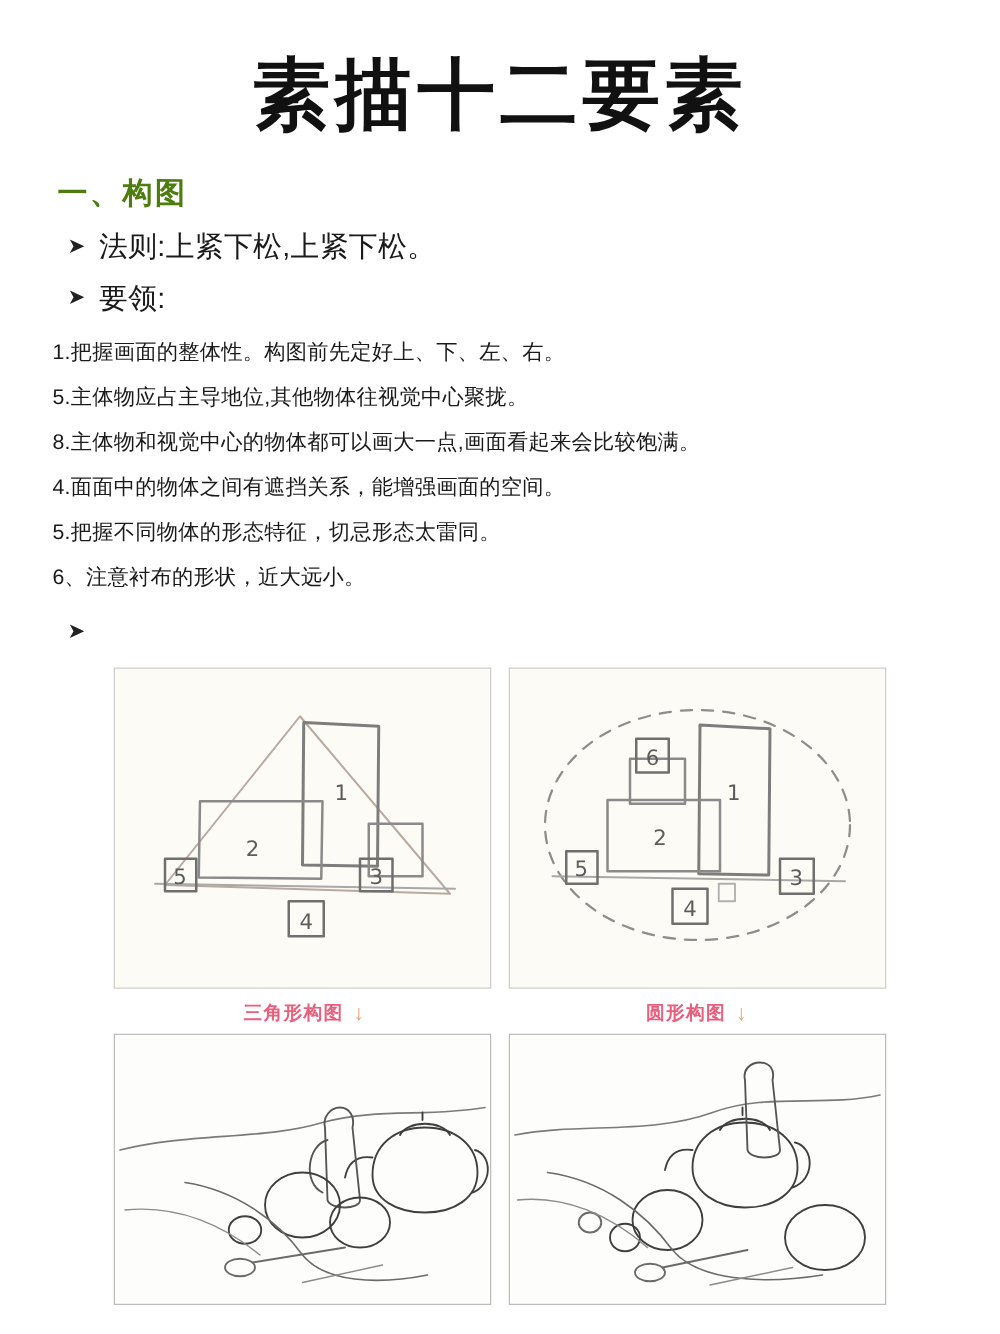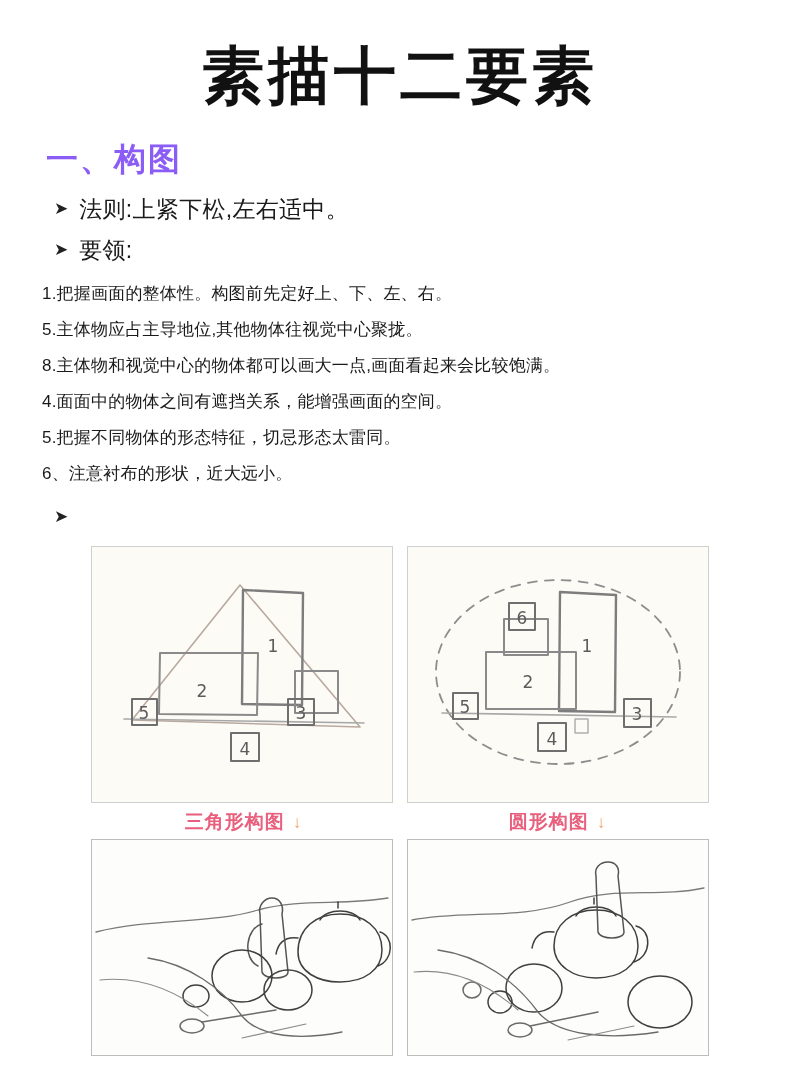--- a/index.html
+++ b/index.html
@@ -36,25 +36,25 @@
 
   
   .section-head-wrap {
     margin: 18px 0 8px 8px;
     display: flex;
     align-items: center;
   }
   .section-head {
     position: relative;
     display: inline-block;
-    font-size: 32px;
+    font-size: 24px;
     font-weight: bold;
     letter-spacing: 2px;
     padding: 2px 14px 2px 10px;
-    color: #8b5cf6;
+    color: #4d7c0f;
   }
   .section-head::before {
     content: "";
     position: absolute;
     left: 0;
     right: 0;
     top: 8px;
     bottom: 2px;
     background: #fbc6d4;
     border-radius: 14px;
@@ -116,21 +116,21 @@
     width: 300px;
     display: flex;
     align-items: center;
     justify-content: center;
     gap: 8px;
     height: 26px;
   }
   .caption-text {
     color: #e8607d;
     font-weight: bold;
-    font-size: 19px;
+    font-size: 15px;
     letter-spacing: 1px;
   }
   .caption-arrow {
     color: #f0a06a;
     font-size: 17px;
     line-height: 17px;
   }
   .row-bottom {
     display: flex;
     justify-content: center;
@@ -155,21 +155,21 @@
   <div class="title">素描十二要素</div>
 
   <div class="section-head-wrap">
     <div class="section-head">
       <span>一、构图</span>
     </div>
   </div>
 
   <div class="bullet-row">
     <span class="arrow">➤</span>
-    <span class="bullet-text">法则:上紧下松,左右适中。</span>
+    <span class="bullet-text">法则:上紧下松,上紧下松。</span>
   </div>
 
   <div class="bullet-row">
     <span class="arrow">➤</span>
     <span class="bullet-text">要领:</span>
   </div>
 
   <div class="num-line">1.把握画面的整体性。构图前先定好上、下、左、右。</div>
   <div class="num-line">5.主体物应占主导地位,其他物体往视觉中心聚拢。</div>
   <div class="num-line">8.主体物和视觉中心的物体都可以画大一点,画面看起来会比较饱满。</div>

